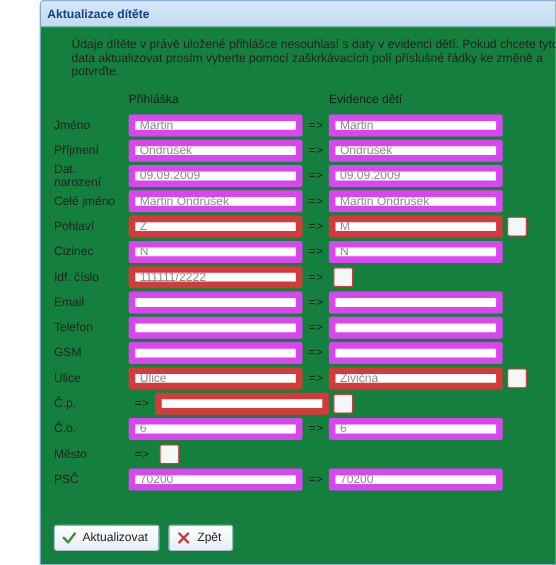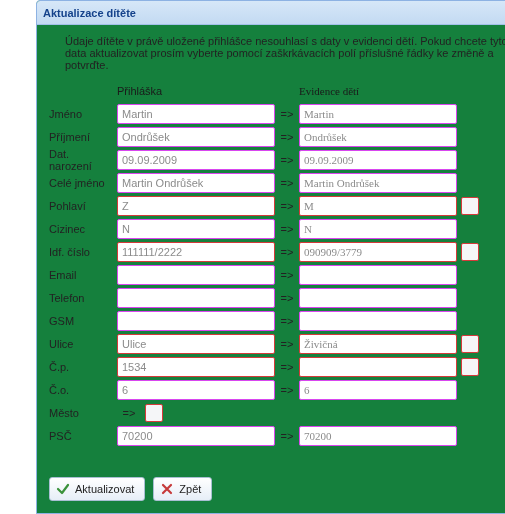--- a/index.html
+++ b/index.html
@@ -65,32 +65,31 @@
   }
   .arrow {
     width: 24px;
     flex: 0 0 24px;
     text-align: center;
     color: #222;
   }
   .col-evd {
     width: 158px;
     flex: 0 0 158px;
-    font-family: Liberation Serif, serif;
   }
   .chkcol {
     width: 22px;
     flex: 0 0 22px;
     display: flex;
     justify-content: flex-end;
   }
   .inp {
     width: 100%;
     height: 20px;
-    border: 1px solid #d946ef;
+    border: 6px solid #d946ef;
     background: #fff;
     color: #8b8b8b;
     padding: 2px 4px;
     font-family: inherit;
     font-size: 11px;
     border-radius: 2px;
   }
   .inp.red { border-color: #d43a3a; }
   .chk {
     width: 18px; height: 18px;
@@ -193,21 +192,20 @@
       <div class="col-app"><input class="inp" readonly="" value="N" style=""></div>
       <div class="arrow">=&gt;</div>
       <div class="col-evd"><input class="inp" readonly="" value="N" style=""></div>
       <div class="chkcol"></div>
     </div>
 
     <div class="row">
       <div class="lab">Idf. číslo</div>
       <div class="col-app"><input class="inp red" readonly="" value="111111/2222" style=""></div>
       <div class="arrow">=&gt;</div>
-      <div class="col-evd"><input class="inp red" readonly="" value="090909/3779" style=""></div>
       <div class="chkcol">
           <div class="chk red"></div>
         </div>
     </div>
 
     <div class="row">
       <div class="lab">Email</div>
       <div class="col-app"><input class="inp" readonly="" value="" style=""></div>
       <div class="arrow">=&gt;</div>
       <div class="col-evd"><input class="inp" readonly="" value="" style=""></div>
@@ -235,21 +233,20 @@
       <div class="col-app"><input class="inp red" readonly="" value="Ulice" style=""></div>
       <div class="arrow">=&gt;</div>
       <div class="col-evd"><input class="inp red" readonly="" value="Živičná" style=""></div>
       <div class="chkcol">
           <div class="chk red"></div>
         </div>
     </div>
 
     <div class="row">
       <div class="lab">Č.p.</div>
-      <div class="col-app"><input class="inp red" readonly="" value="1534" style=""></div>
       <div class="arrow">=&gt;</div>
       <div class="col-evd"><input class="inp red" readonly="" value="" style=""></div>
       <div class="chkcol">
           <div class="chk red"></div>
         </div>
     </div>
 
     <div class="row">
       <div class="lab">Č.o.</div>
       <div class="col-app"><input class="inp" readonly="" value="6" style=""></div>

